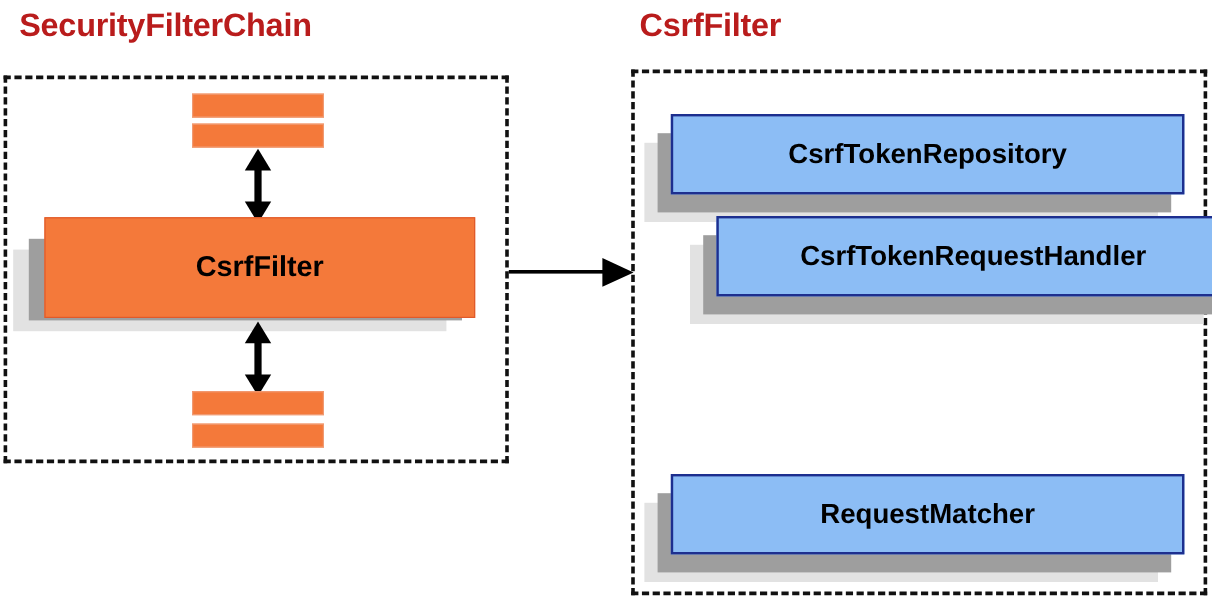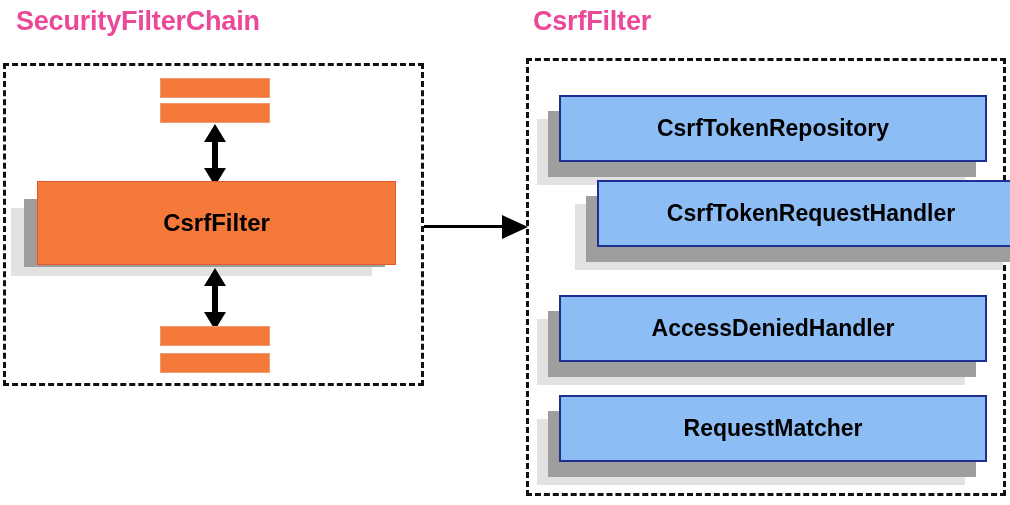--- a/index.html
+++ b/index.html
@@ -16,21 +16,21 @@
     height: 505px;
     background: #ffffff;
     overflow: hidden;
   }
 
   
   .section-title {
     position: absolute;
     font-size: 27px;
     font-weight: bold;
-    color: #ec4899;
+    color: #b91c1c;
     letter-spacing: -0.2px;
     white-space: nowrap;
     line-height: 1;
   }
   #title-scf { left: 16px; top: 8px; }
   #title-csrf { left: 533px; top: 8px; }
 
   
   .dashed-box {
     position: absolute;
@@ -197,26 +197,20 @@
     <div class="label">CsrfTokenRepository</div>
   </div>
 
   <div class="node node-blue" style="left:537px; top:180px;margin-left:38px;">
     <div class="shade-back"></div>
     <div class="shade-mid"></div>
     <div class="face"></div>
     <div class="label">CsrfTokenRequestHandler</div>
   </div>
 
-  <div class="node node-blue" style="left:537px; top:295px;">
-    <div class="shade-back"></div>
-    <div class="shade-mid"></div>
-    <div class="face"></div>
-    <div class="label">AccessDeniedHandler</div>
-  </div>
 
   <div class="node node-blue" style="left:537px; top:395px;border-radius:27px;">
     <div class="shade-back"></div>
     <div class="shade-mid"></div>
     <div class="face"></div>
     <div class="label">RequestMatcher</div>
   </div>
 
 </div>
 

